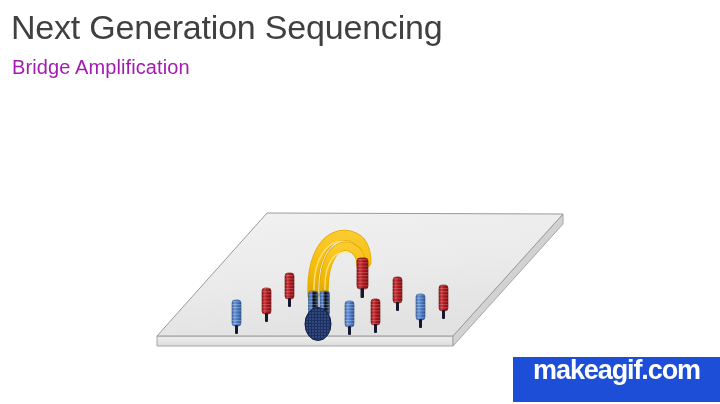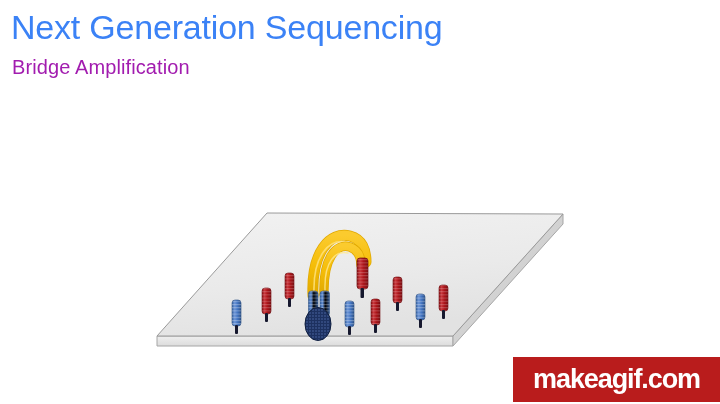--- a/index.html
+++ b/index.html
@@ -20,21 +20,21 @@
   }
 
   
   #title {
     position: absolute;
     left: 11px;
     top: 8px;
     font-size: 34px;
     font-weight: 400;
     letter-spacing: -0.2px;
-    color: #3b82f6;
+    color: #404040;
     white-space: nowrap;
   }
   #subtitle {
     position: absolute;
     left: 12px;
     top: 56px;
     font-size: 20px;
     font-weight: 400;
     letter-spacing: 0.1px;
     color: #a21caf;
@@ -50,23 +50,23 @@
     height: 404px;
   }
 
   
   #watermark {
     position: absolute;
     left: 513px;
     top: 357px;
     width: 207px;
     height: 45px;
-    background: #b91c1c;
+    background: #1d4ed8;
     display: flex;
-    align-items: center;
+    align-items: flex-start;
     justify-content: center;
   }
   #watermark-text {
     color: #ffffff;
     font-size: 27px;
     font-weight: bold;
     letter-spacing: -1.1px;
     line-height: 1;
     white-space: nowrap;
   }

